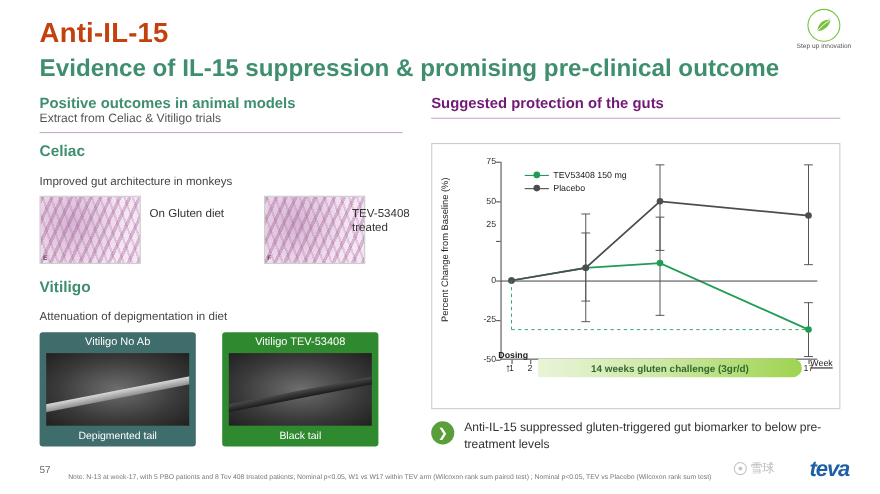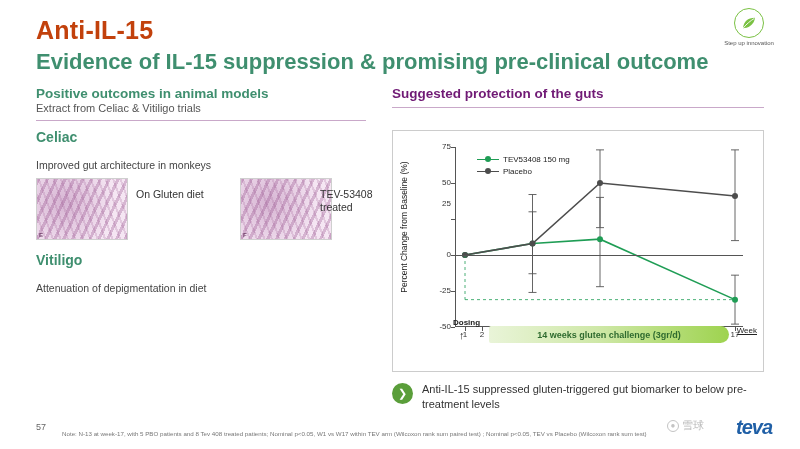--- a/index.html
+++ b/index.html
@@ -205,20 +205,36 @@
         <span class="tag">F</span>
       </div>
       <div class="histo-label l2">TEV-53408 treated</div>
     </div>
 
     <div style="margin-top:8px;">
       <div class="subhead">Vitiligo</div>
       <div class="subhead-note">Attenuation of depigmentation in diet</div>
     </div>
 
+    <div class="vit-row">
+      <div class="vit-panel p1">
+        <div class="vit-cap-top">Vitiligo No Ab</div>
+        <div class="vit-img">
+            <div class="tail"></div>
+          </div>
+        <div class="vit-cap-bot">Depigmented tail</div>
+      </div>
+      <div class="vit-panel p2">
+        <div class="vit-cap-top">Vitiligo TEV-53408</div>
+        <div class="vit-img">
+            <div class="tail black"></div>
+          </div>
+        <div class="vit-cap-bot">Black tail</div>
+      </div>
+    </div>
   </div>
 
   <div class="rcol">
     <div class="rhead">Suggested protection of the guts</div>
     <div class="rrule"></div>
   </div>
 
   <div class="chart-box">
     <div class="ylabel">Percent Change from Baseline (%)</div>
     <div class="xunit">Week</div>

